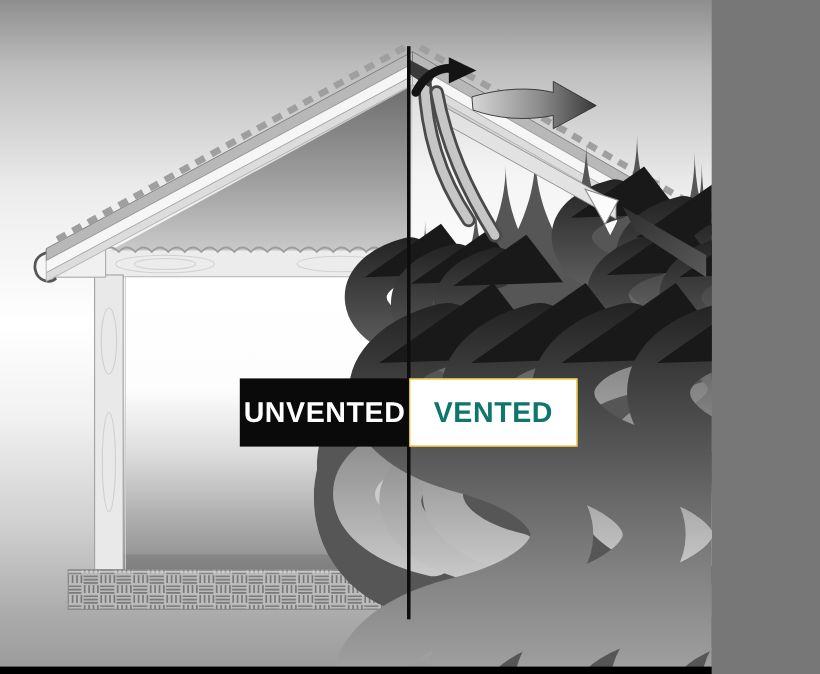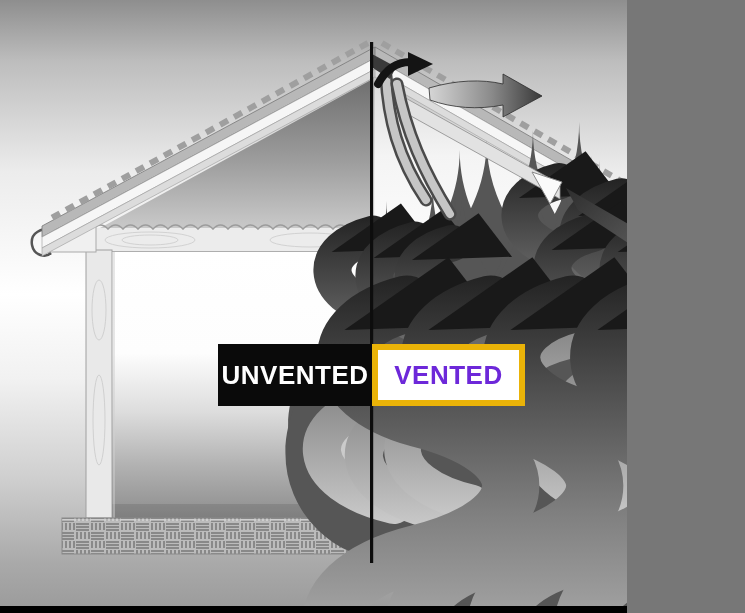--- a/index.html
+++ b/index.html
@@ -1,22 +1,22 @@
 <!DOCTYPE html>
 <html><head>
 <meta charset="utf-8">
 <style>
   html,body{margin:0;padding:0;background:#777;}
-  .stage{position:relative;width:627px;height:613px;overflow:hidden;font-family:"Liberation Sans",sans-serif;}
+  .stage{position:relative;width:627px;height:613px;overflow:hidden;font-family:"Liberation Sans",sans-serif;padding-left:20px;}
   .stage svg{position:absolute;left:0;top:0;}
   .label-row{position:absolute;left:218px;top:344px;display:flex;}
   .label{display:flex;align-items:center;justify-content:center;
          font-family:"Liberation Sans",sans-serif;font-weight:bold;font-size:26px;letter-spacing:.5px;}
   .label-black{width:154px;height:62px;background:#0a0a0a;color:#ffffff;}
-  .label-white{width:153px;height:62px;background:#ffffff;color:#6d28d9;border:6px solid #eab308;box-sizing:border-box;}
+  .label-white{width:153px;height:62px;background:#ffffff;color:#0f766e;border:1px solid #eab308;box-sizing:border-box;}
 </style>
 </head>
 <body>
 
 <div class="stage">
 
 <svg id="diagram-svg" width="745" height="613" viewBox="0 0 745 613">
   <defs>
     <linearGradient id="bgGrad" x1="0" y1="0" x2="0" y2="1">
       <stop offset="0" stop-color="#8e8e8e"></stop>

